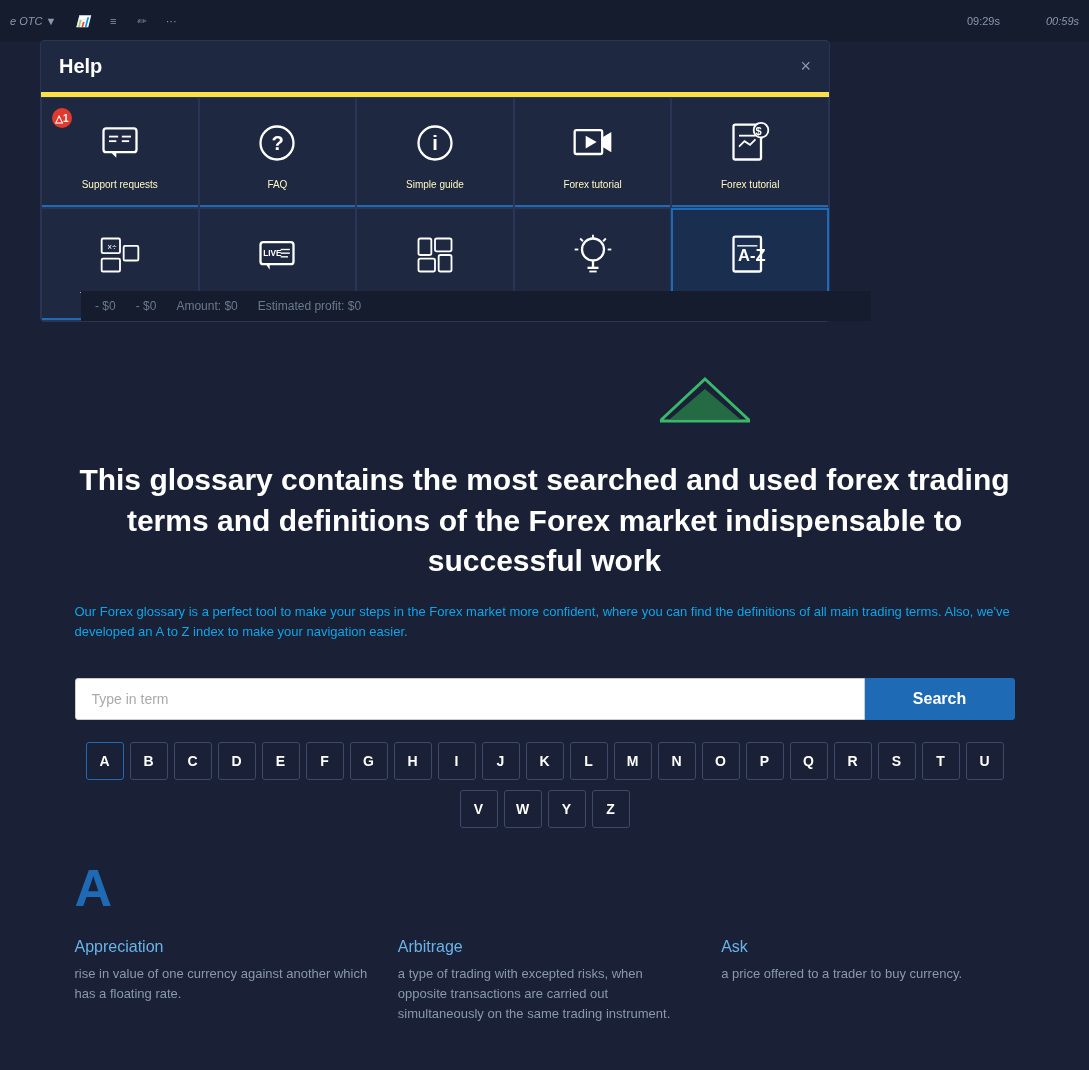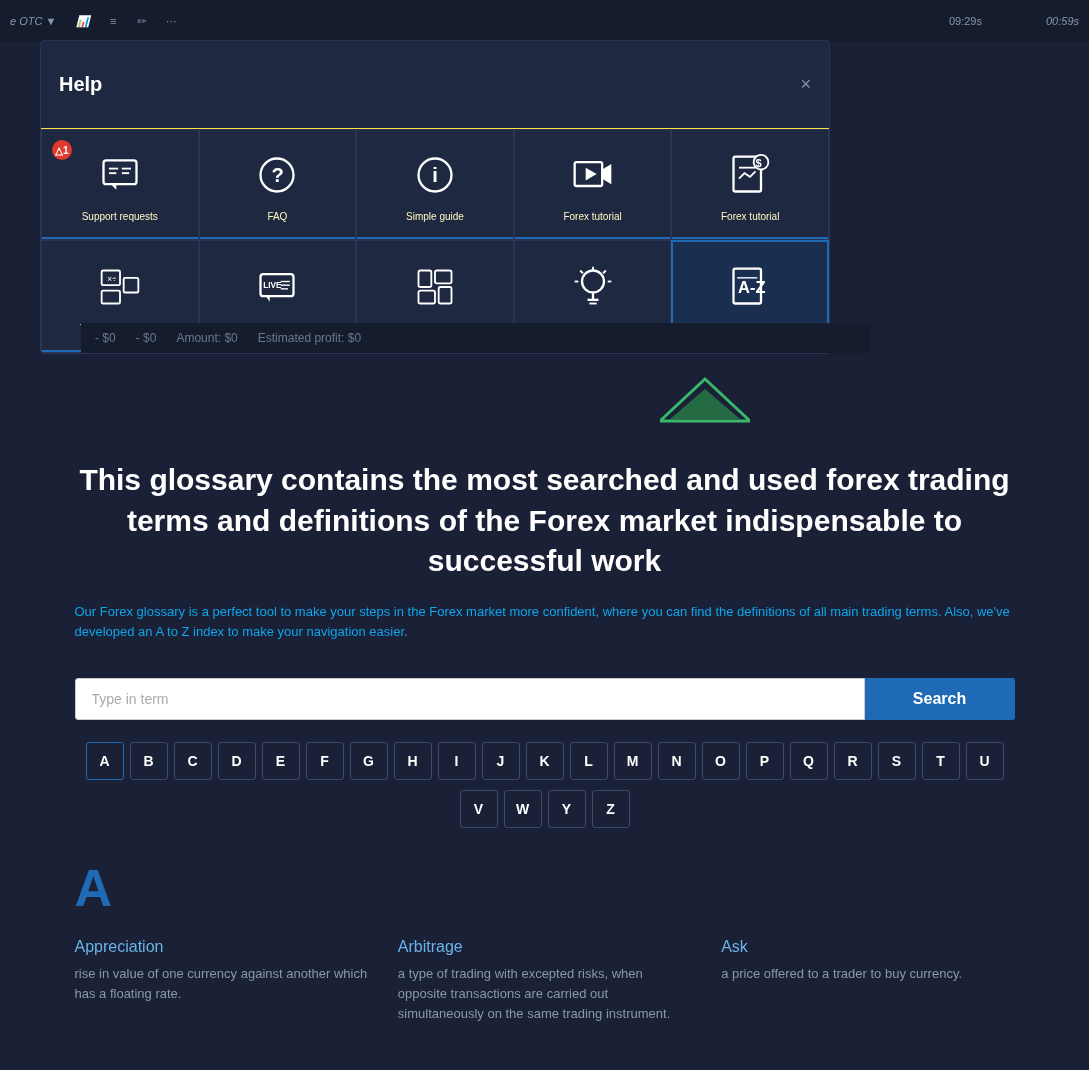--- a/index.html
+++ b/index.html
@@ -27,25 +27,25 @@
       top: 40px;
       left: 40px;
       width: 790px;
       background: #1e2840;
       border: 1px solid #2a3555;
       border-radius: 4px;
       z-index: 10;
     }
 
     .help-header {
-      padding: 32px 18px;
+      padding: 14px 18px;
       display: flex;
       justify-content: space-between;
       align-items: center;
-      border-bottom: 1px solid #fde047;
+      border-bottom: 5px solid #fde047;
       gap: 36px;
     }
 
     .help-title {
       color: #ffffff;
       font-size: 20px;
       font-weight: bold;
     }
 
     .close-btn {
@@ -284,21 +284,21 @@
     }
     .platform-text {
       color: #8899aa;
       font-size: 11px;
       font-style: italic;
     }
     .platform-time {
       color: #8899aa;
       font-size: 11px;
       margin-left: auto;
-      margin-right: 44px;
+      margin-right: 26px;
     }
   </style>
 </head>
 <body>
 
 <div class="bg-platform">
   <div class="platform-bg">
     <span class="platform-text">e OTC ▼</span>
     <span class="platform-text">📊</span>
     <span class="platform-text">≡</span>

